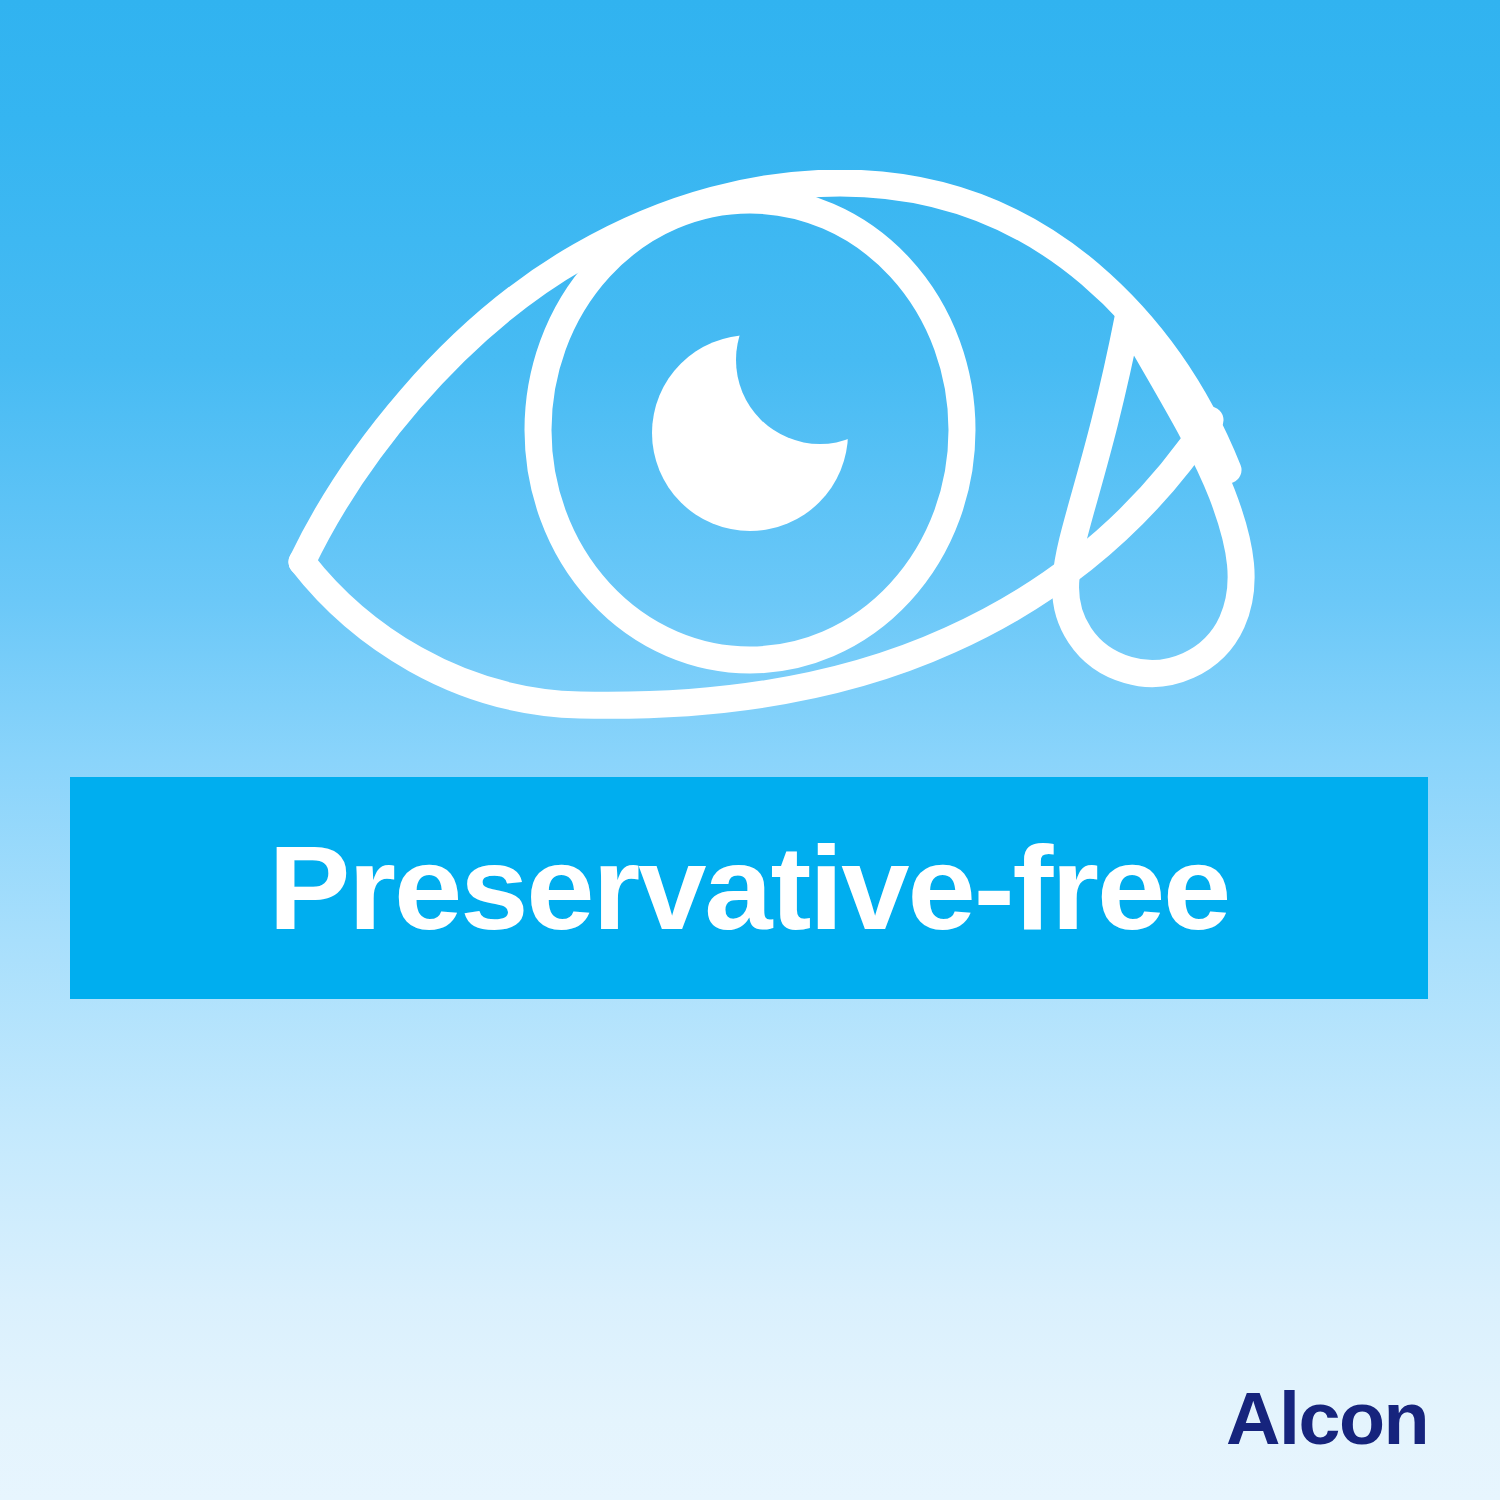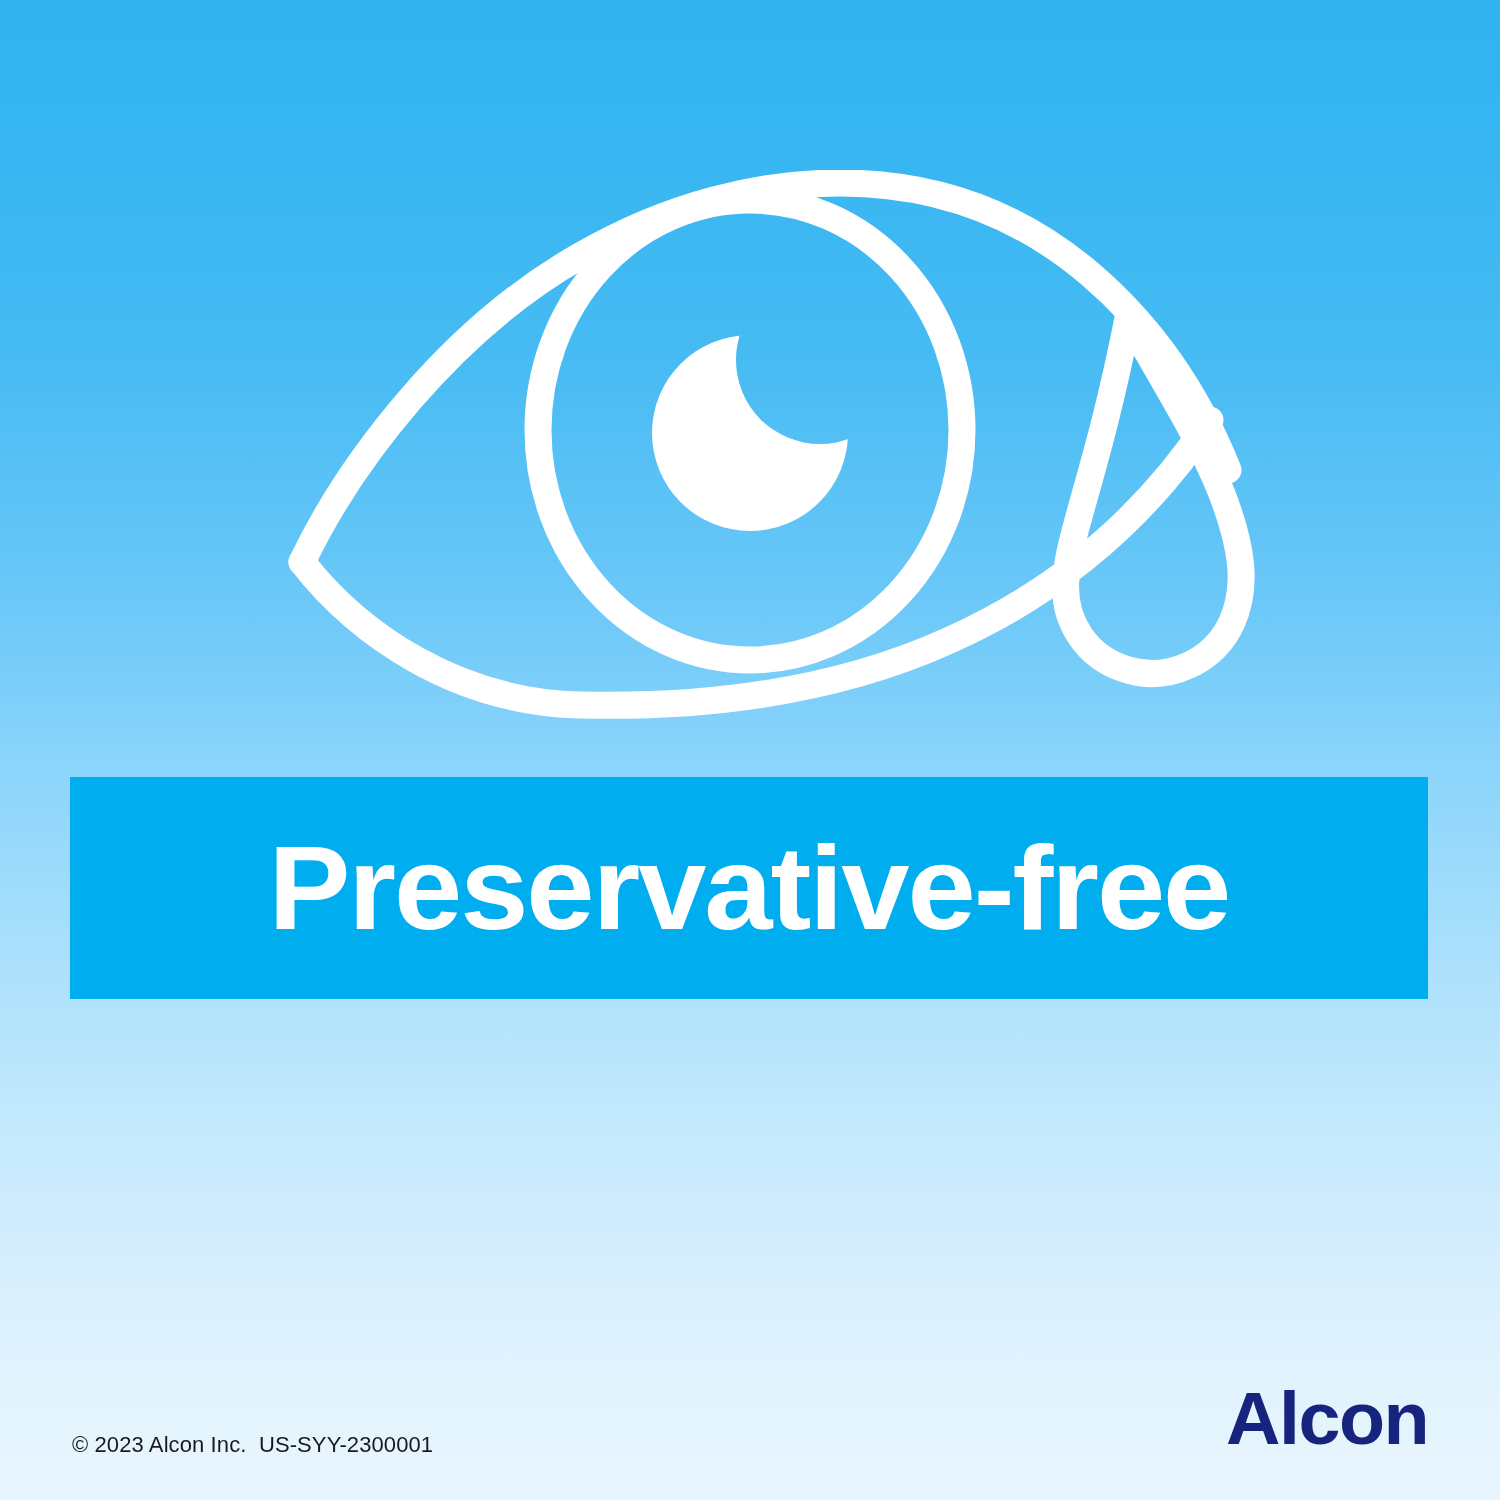--- a/index.html
+++ b/index.html
@@ -138,15 +138,14 @@
     </svg>
   </div>
 
   <div class="banner banner-1">
     <span class="banner-text">Preservative-free</span>
   </div>
 
 
   <div class="alcon-logo">Alcon</div>
 
-  <div class="copyright">© 2023 Alcon Inc.  US-SYY-2300001</div>
 
 </div>
 
 </body></html>

